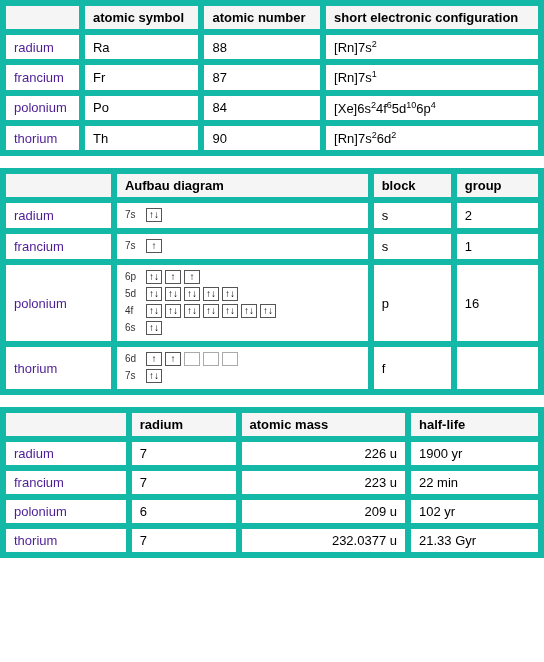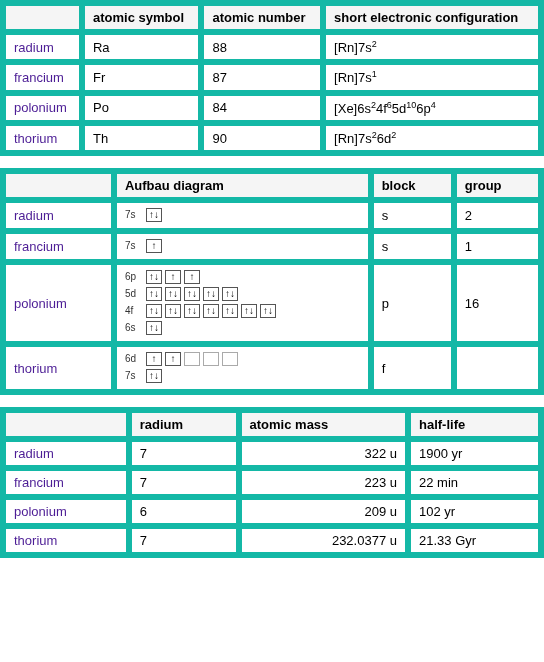--- a/index.html
+++ b/index.html
@@ -216,21 +216,21 @@
         <th></th>
         <th>radium</th>
         <th>atomic mass</th>
         <th>half-life</th>
       </tr>
     </thead>
     <tbody>
       <tr>
         <td class="element-name">radium</td>
         <td>7</td>
-        <td class="right-align">322 u</td>
+        <td class="right-align">226 u</td>
         <td>1900 yr</td>
       </tr>
       <tr>
         <td class="element-name">francium</td>
         <td>7</td>
         <td class="right-align">223 u</td>
         <td>22 min</td>
       </tr>
       <tr>
         <td class="element-name">polonium</td>

